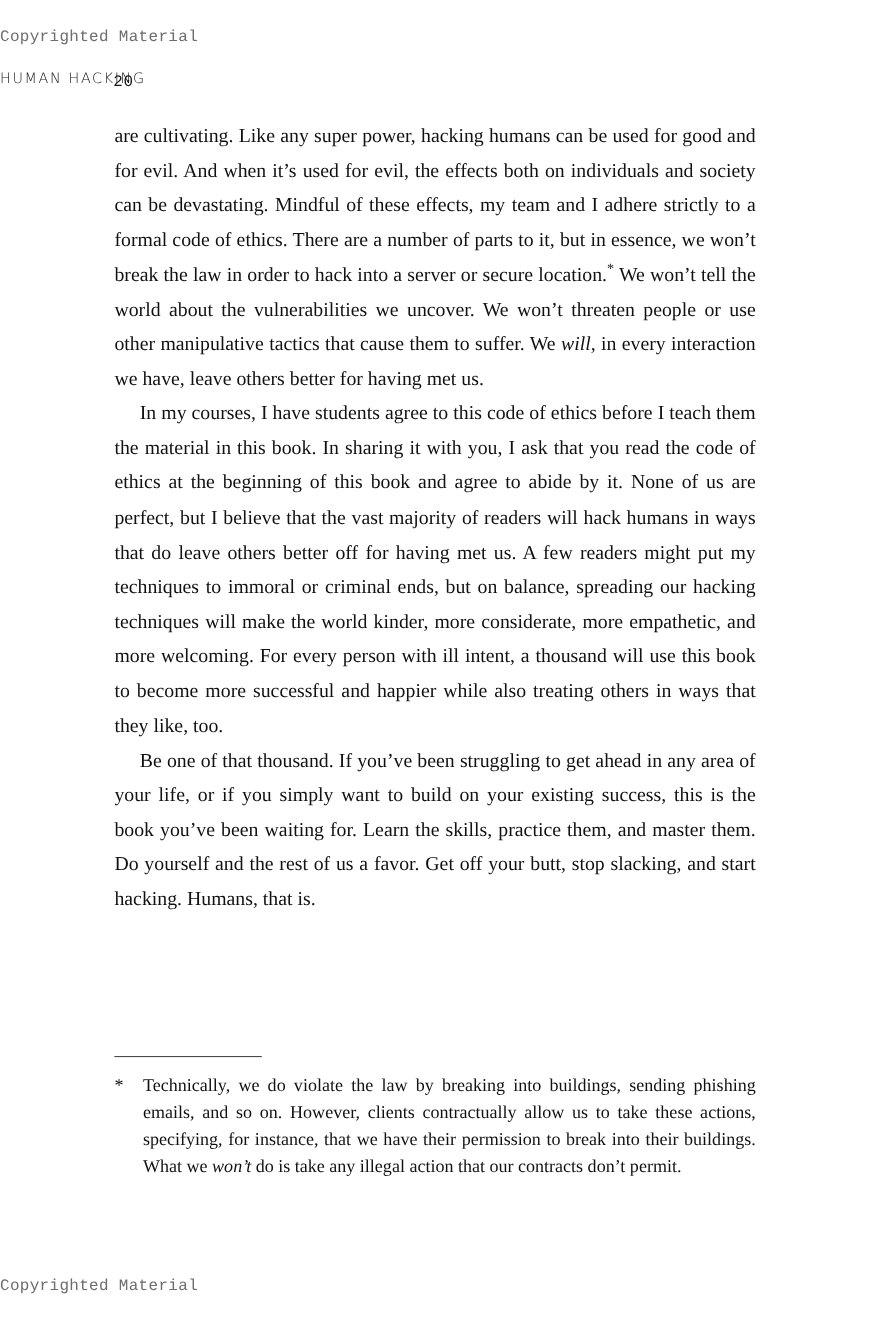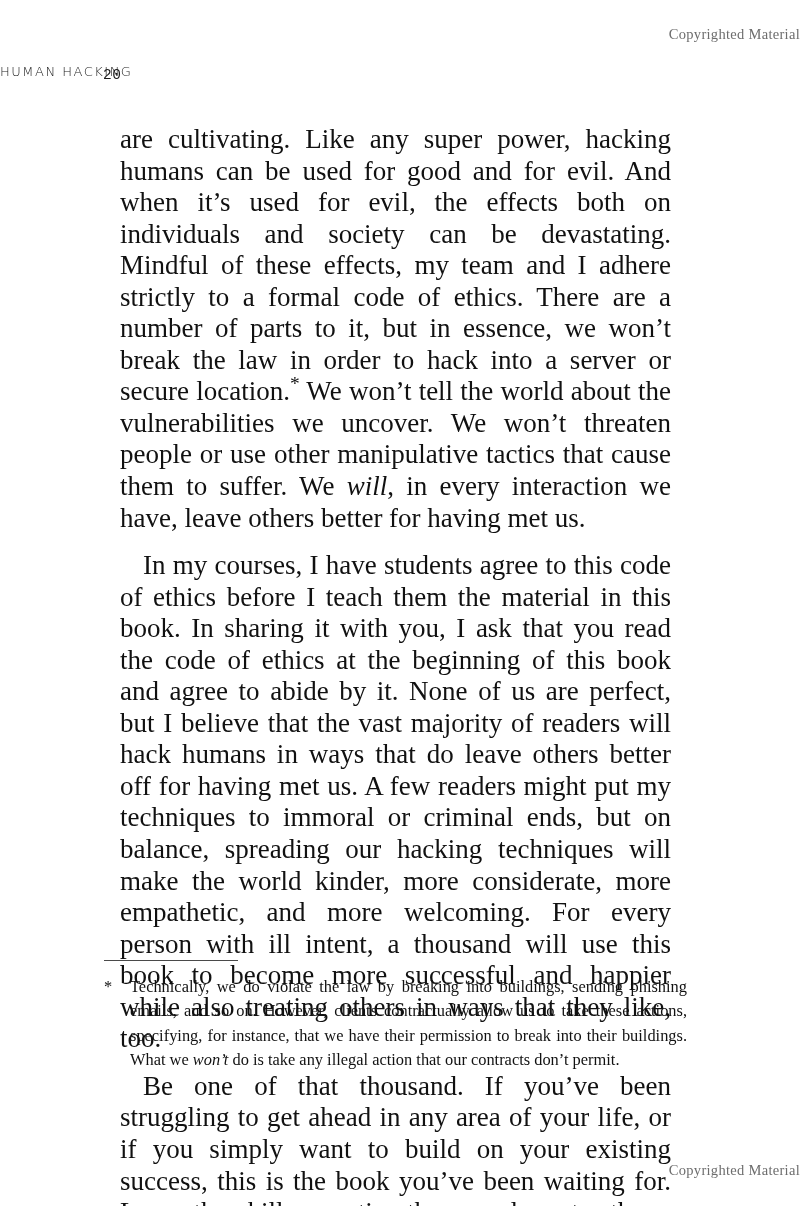--- a/index.html
+++ b/index.html
@@ -19,22 +19,22 @@
     background: #ffffff;
     overflow: hidden;
     margin: 0 auto;
   }
 
   
   .watermark {
     position: absolute;
     left: 0;
     width: 800px;
-    text-align: right;
-    font-family: Liberation Serif, serif;
+    text-align: left;
+    font-family: Liberation Mono, monospace;
     font-size: 14.5px;
     letter-spacing: 0.3px;
     color: #6d6d6d;
     white-space: nowrap;
   }
   .watermark-top    { top: 26px; }
   .watermark-bottom { top: 1162px; }
 
   
   .header-row {
@@ -69,22 +69,22 @@
   }
 
   
   .textblock {
     position: absolute;
     left: 104px;
     top: 108px;
     width: 583px;
   }
   .para {
-    margin: 16px;
-    font-size: 27px;
+    margin: 0;
+    font-size: 18px;
     line-height: 31.55px;
     text-align: justify;
     text-justify: inter-word;
     color: #111111;
     -webkit-hyphens: none;
     hyphens: none;
   }
   .para.indent { text-indent: 23px; }
   em { font-style: italic; }
   .fn-marker {

